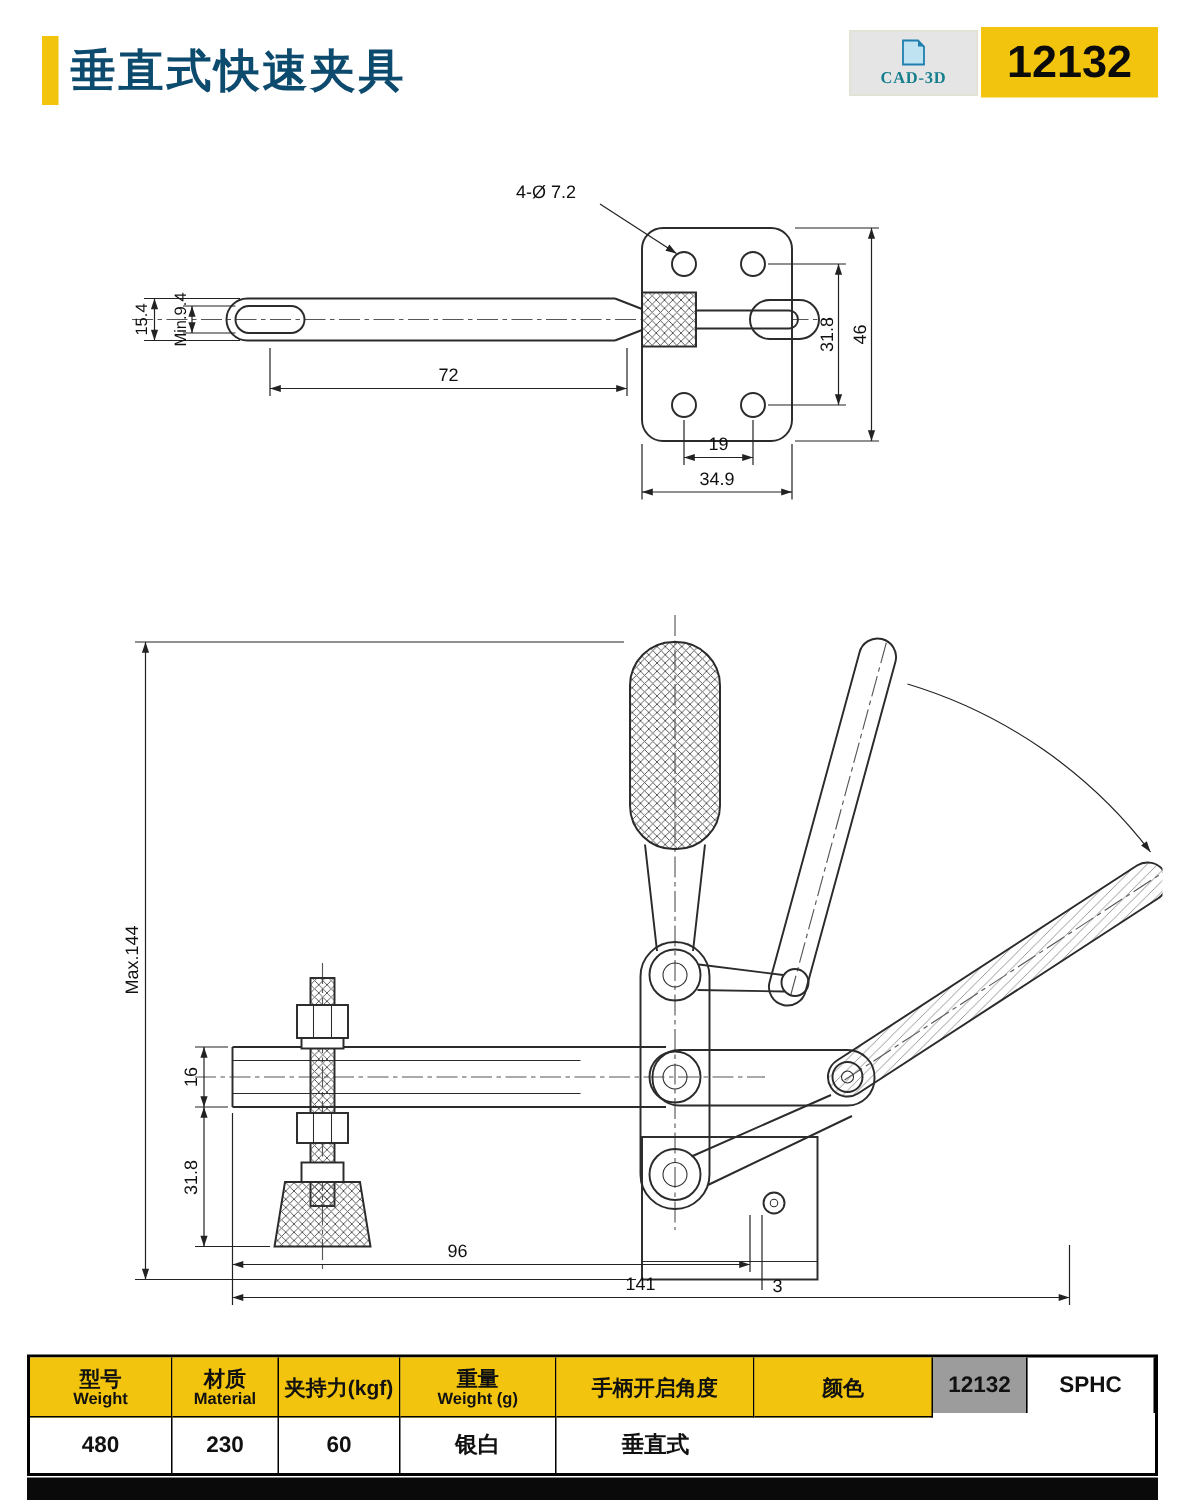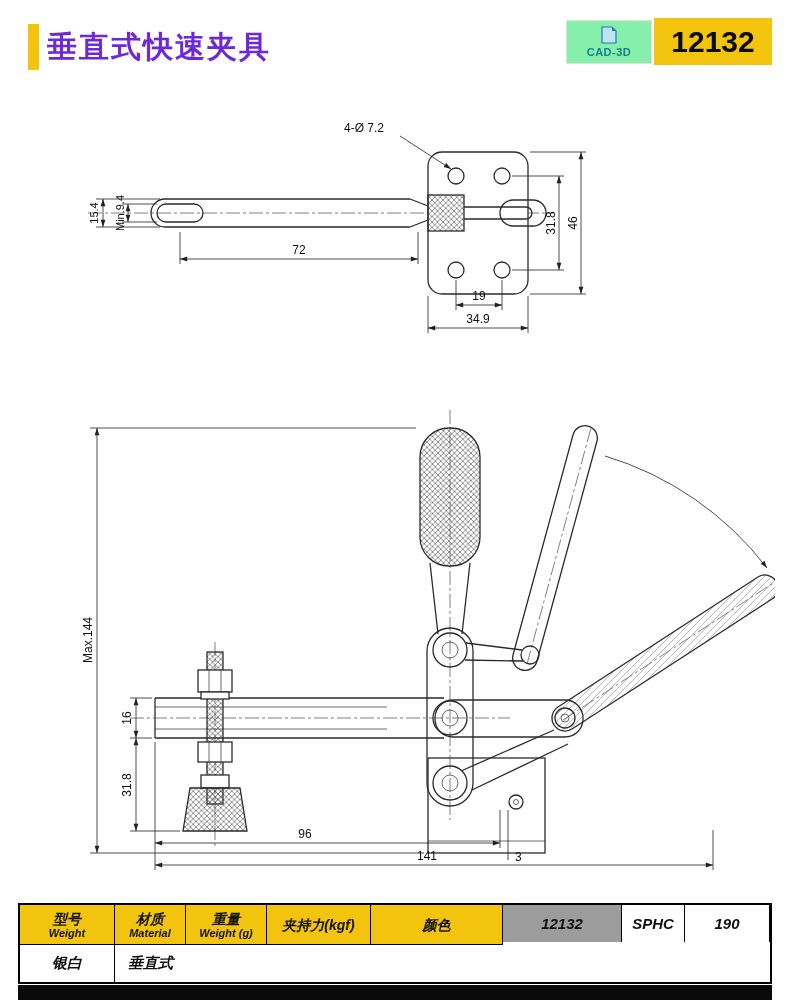--- a/index.html
+++ b/index.html
@@ -1,40 +1,40 @@
 <!DOCTYPE html>
 <html><head>
 <meta charset="utf-8">
 <style>
   html,body{margin:0;padding:0;background:#fff;}
   .page{position:relative;width:790px;height:1004px;background:#ffffff;overflow:hidden;
         font-family:"Liberation Sans","DejaVu Sans",sans-serif;color:#111;}
 
   
   .accent{position:absolute;left:28px;top:24px;width:11px;height:46px;background:#F2C40D;}
-  .page-title{position:absolute;left:47px;top:27px;font-size:30px;font-weight:bold;letter-spacing:2px;color:#6d28d9;}
-  .cad-badge{position:absolute;left:566px;top:20px;width:86px;height:44px;background:#86efac;
+  .page-title{position:absolute;left:47px;top:27px;font-size:30px;font-weight:bold;letter-spacing:2px;color:#0c4a6e;}
+  .cad-badge{position:absolute;left:566px;top:20px;width:86px;height:44px;background:#e5e5e5;
              border:1px solid #e2e2d2;display:flex;flex-direction:column;align-items:center;
-             justify-content:center;gap:2px;box-sizing:border-box;cursor:pointer;}
+             justify-content:center;gap:2px;box-sizing:border-box;cursor:pointer;font-family:Liberation Serif, serif;}
   .cad-label{font-size:11px;font-weight:bold;color:#157f8d;letter-spacing:.5px;}
   .model-badge{position:absolute;left:654px;top:18px;width:118px;height:47px;background:#F2C40D;
                display:flex;align-items:center;justify-content:center;font-size:30px;font-weight:bold;color:#0b0b0b;}
 
   
   .drawing{position:absolute;}
   .drawing text{font-family:"Liberation Sans","DejaVu Sans",sans-serif;font-size:12px;fill:#111;}
   .drawing text.sm{font-size:11px;}
   .s13{stroke:#2b2b2b;stroke-width:1.3;}
   .s07{stroke:#2b2b2b;stroke-width:.7;}
   .sdim{stroke:#222;stroke-width:.8;}
   .scl{stroke:#555;stroke-width:.75;stroke-dasharray:14 3 3 3;}
 
   
   .spec-table{position:absolute;left:18px;top:903px;border:2px solid #000;display:grid;
-              grid-template-columns:95px 71px 81px 104px 132px 119px 63px 85px;font-style:italic;}
+              grid-template-columns:95px 71px 81px 104px 132px 119px 63px 85px;}
   .td{border-right:1px solid #000;border-bottom:1px solid #000;display:flex;flex-direction:column;
       justify-content:center;align-items:center;box-sizing:border-box;text-align:center;}
   .td.lc{border-right:none;}
   .td.hdr{background:#F2C40D;height:40px;}
   .td.val{height:37px;border-bottom:none;font-size:15px;font-weight:bold;}
   .td.model-cell{background:#9C9C9C;}
   .cn{font-size:14px;font-weight:bold;line-height:16px;}
   .en{font-size:11px;font-weight:bold;line-height:12px;}
 
   .footer-bar{position:absolute;left:18px;top:985px;width:754px;height:15px;background:#0a0a0a;}
@@ -209,33 +209,39 @@
   <div class="spec-table">
     <div class="td hdr">
       <div class="cn">型号</div>
       <div class="en">Weight</div>
     </div>
     <div class="td hdr">
       <div class="cn">材质</div>
       <div class="en">Material</div>
     </div>
     <div class="td hdr">
+      <div class="cn">夹持力(kgf)</div>
+      <div class="en"></div>
+    </div>
+    <div class="td hdr">
       <div class="cn">重量</div>
       <div class="en">Weight (g)</div>
     </div>
     <div class="td hdr">
-      <div class="cn">夹持力(kgf)</div>
+      <div class="cn">手柄开启角度</div>
       <div class="en"></div>
     </div>
     <div class="td hdr">
       <div class="cn">颜色</div>
       <div class="en"></div>
     </div>
 
     <div class="td val model-cell">12132</div>
     <div class="td val">SPHC</div>
-    <div class="td val">190</div>
+    <div class="td val">480</div>
+    <div class="td val">230</div>
+    <div class="td val">60</div>
     <div class="td val">银白</div>
     <div class="td val lc">垂直式</div>
   </div>
 
   <div class="footer-bar"></div>
 </div>
 
 </body></html>

